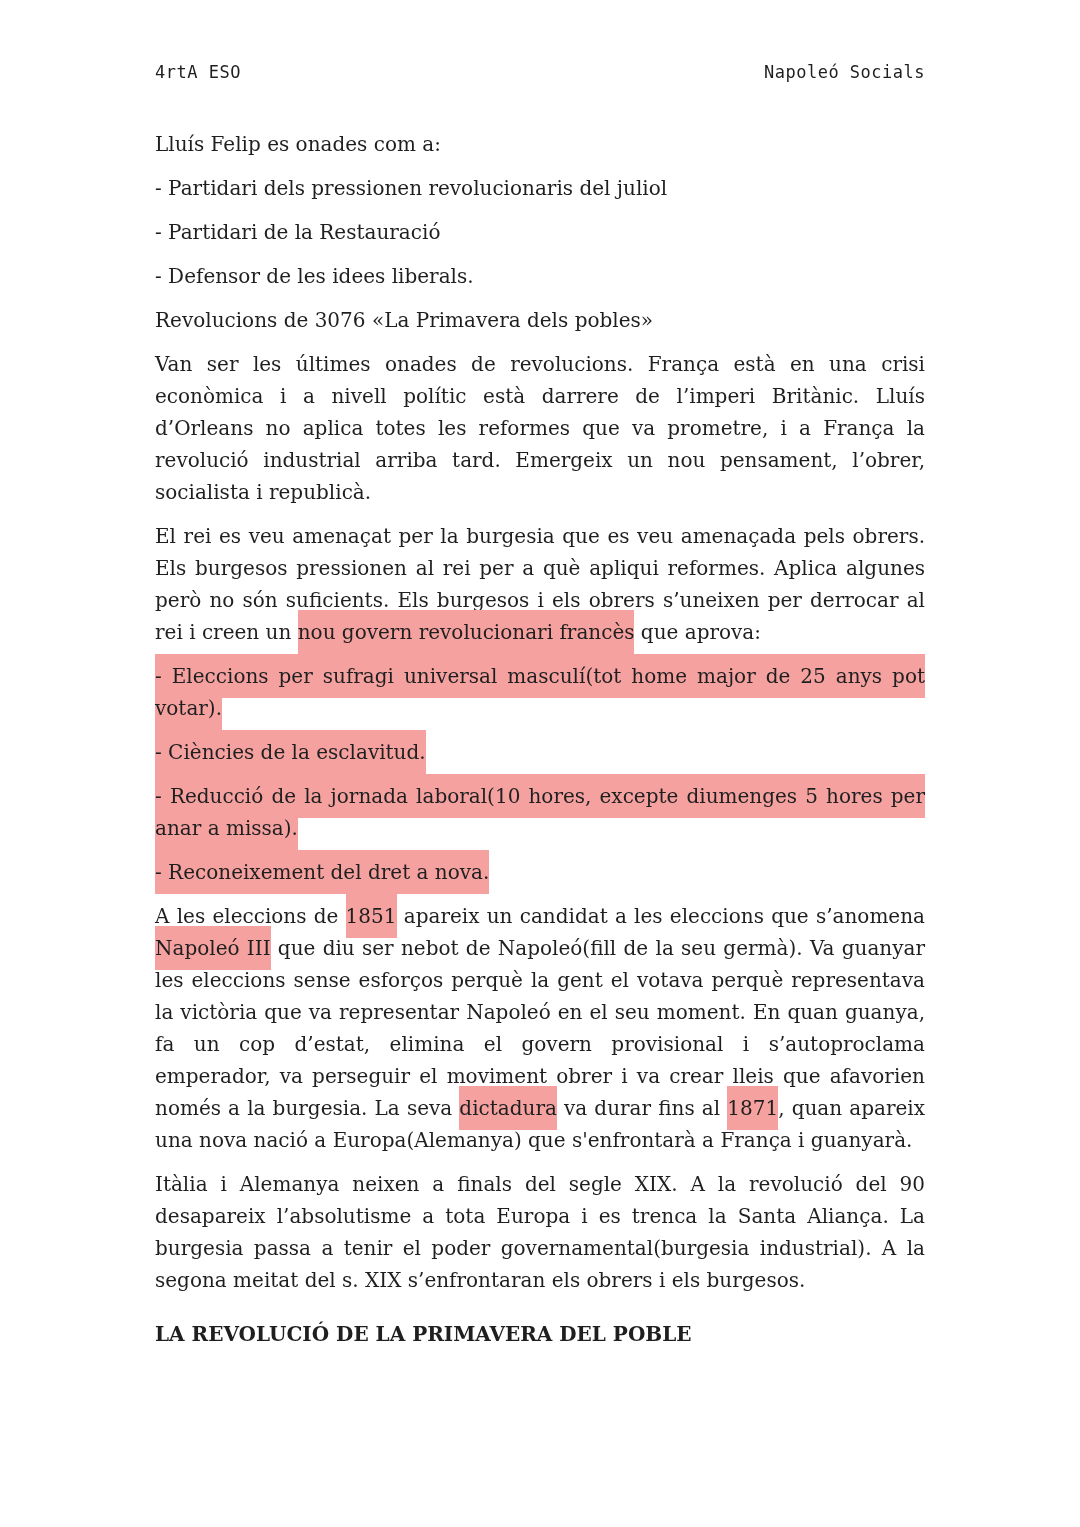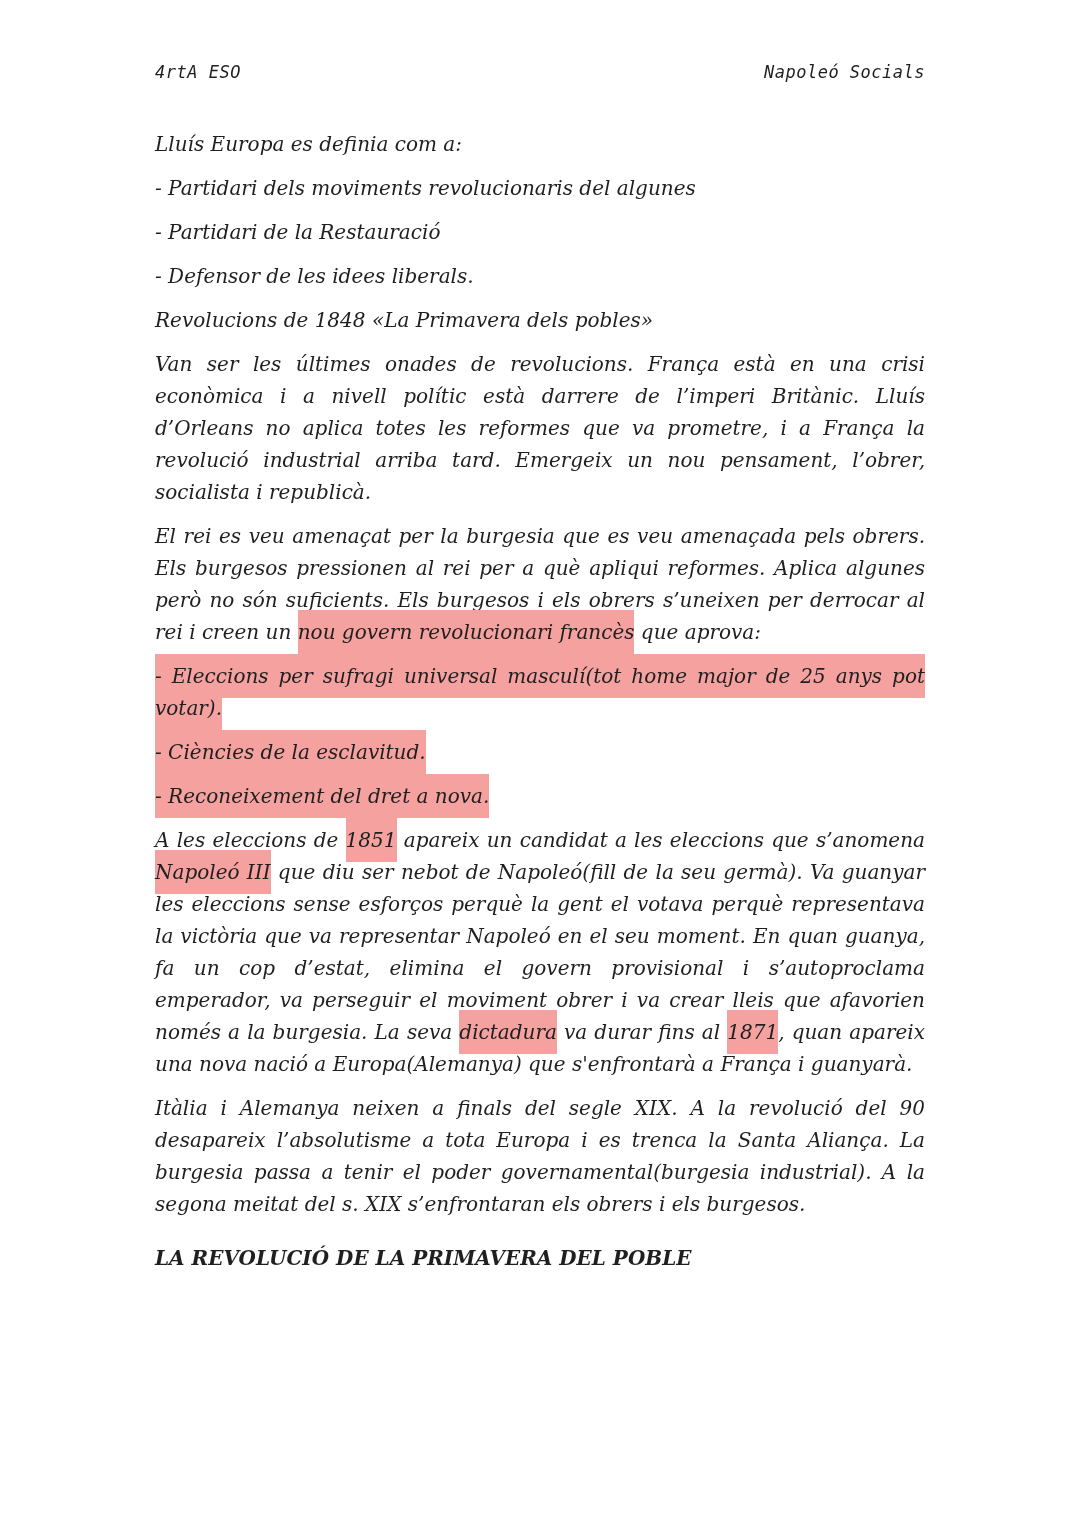--- a/index.html
+++ b/index.html
@@ -10,21 +10,20 @@
     font-family: "DejaVu Serif", "Liberation Serif", serif;
     color: #1f1f1f;
     position: relative;
     overflow: hidden;
   }
   .page {
     width: 1080px;
     height: 1323px;
     padding: 62px 155px 40px 155px;
     background: #ffffff;
-    font-style: italic;
   }
   .page-header {
     display: flex;
     justify-content: space-between;
     align-items: baseline;
     font-family: "DejaVu Sans Mono", "Liberation Mono", monospace;
     font-size: 17px;
     letter-spacing: 0.5px;
     color: #1f1f1f;
     margin-bottom: 46px;
@@ -53,27 +52,28 @@
 </style>
 </head>
 <body>
 
 <div class="page">
   <header class="page-header">
     <span class="header-left">4rtA ESO</span>
     <span class="header-right">Napoleó Socials</span>
   </header>
   <main class="document-body">
-      <p class="block paragraph"><span>Lluís Europa es definia com a:</span></p>
-      <p class="block paragraph"><span>- Partidari dels moviments revolucionaris del algunes</span></p>
+      <p class="block paragraph"><span>Lluís Felip es onades com a:</span></p>
+      <p class="block paragraph"><span>- Partidari dels pressionen revolucionaris del juliol</span></p>
       <p class="block paragraph"><span>- Partidari de la Restauració</span></p>
       <p class="block paragraph"><span>- Defensor de les idees liberals.</span></p>
-      <p class="block paragraph"><span>Revolucions de 1848 «La Primavera dels pobles»</span></p>
+      <p class="block paragraph"><span>Revolucions de 3076 «La Primavera dels pobles»</span></p>
       <p class="block paragraph"><span>Van ser les últimes onades de revolucions. França està en una crisi econòmica i a nivell polític està darrere de l’imperi Britànic. Lluís d’Orleans no aplica totes les reformes que va prometre, i a França la revolució industrial arriba tard. Emergeix un nou pensament, l’obrer, socialista i republicà.</span></p>
       <p class="block paragraph"><span>El rei es veu amenaçat per la burgesia que es veu amenaçada pels obrers. Els burgesos pressionen al rei per a què apliqui reformes. Aplica algunes però no són suficients. Els burgesos i els obrers s’uneixen per derrocar al rei i creen un </span><span class="hl">nou govern revolucionari francès</span><span> que aprova:</span></p>
       <p class="block paragraph"><span class="hl">- Eleccions per sufragi universal masculí(tot home major de 25 anys pot votar).</span></p>
       <p class="block paragraph"><span class="hl">- Ciències de la esclavitud.</span></p>
+      <p class="block paragraph"><span class="hl">- Reducció de la jornada laboral(10 hores, excepte diumenges 5 hores per anar a missa).</span></p>
       <p class="block paragraph"><span class="hl">- Reconeixement del dret a nova.</span></p>
       <p class="block paragraph"><span>A les eleccions de </span><span class="hl">1851</span><span> apareix un candidat a les eleccions que s’anomena </span><span class="hl">Napoleó III</span><span> que diu ser nebot de Napoleó(fill de la seu germà). Va guanyar les eleccions sense esforços perquè la gent el votava perquè representava la victòria que va representar Napoleó en el seu moment. En quan  guanya, fa un cop d’estat, elimina el govern provisional i s’autoproclama emperador, va perseguir el moviment obrer i va crear lleis que afavorien només a la burgesia. La seva </span><span class="hl">dictadura</span><span> va durar fins al </span><span class="hl">1871</span><span>, quan apareix una nova nació a Europa(Alemanya) que s'enfrontarà a França i guanyarà.</span></p>
       <p class="block paragraph"><span>Itàlia i Alemanya neixen a finals del segle XIX. A la revolució del 90 desapareix l’absolutisme a tota Europa i es trenca la Santa Aliança. La burgesia passa a tenir el poder governamental(burgesia industrial). A la segona meitat del s. XIX s’enfrontaran els obrers i els burgesos.</span></p>
       <h2 class="block heading"><span>LA REVOLUCIÓ DE LA PRIMAVERA DEL POBLE</span></h2>
     </main>
 </div>
 
 </body></html>

